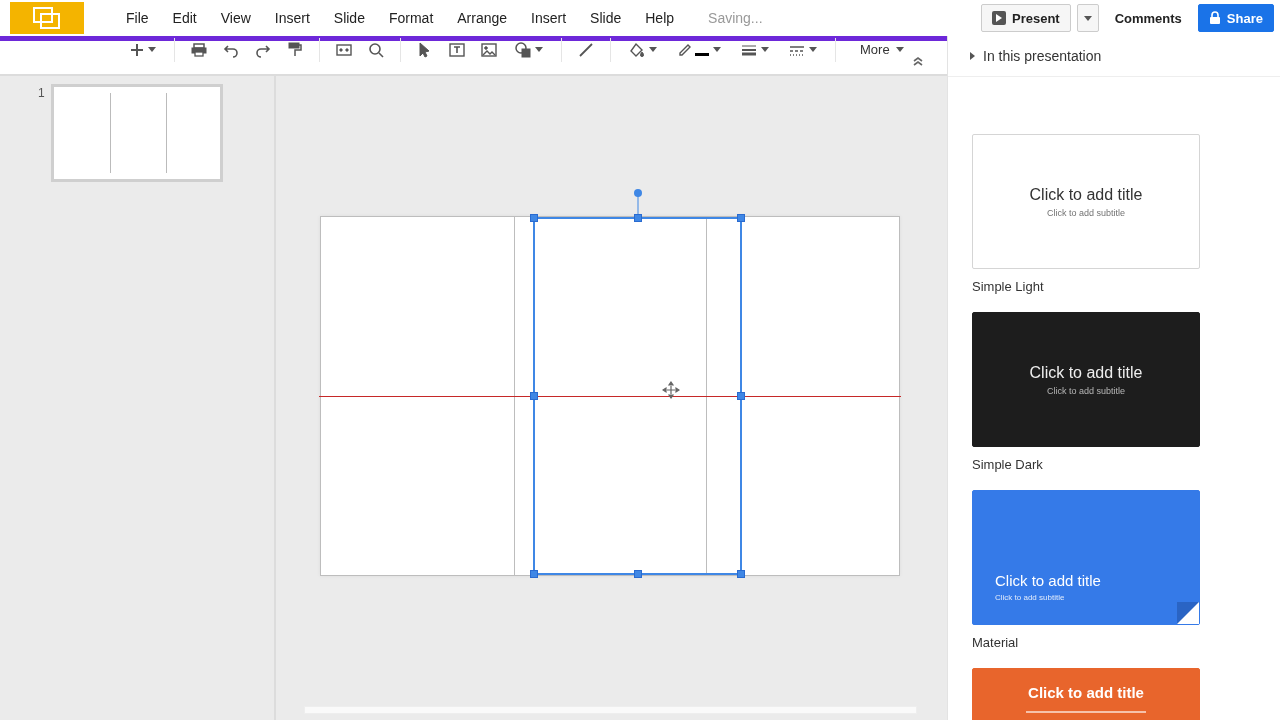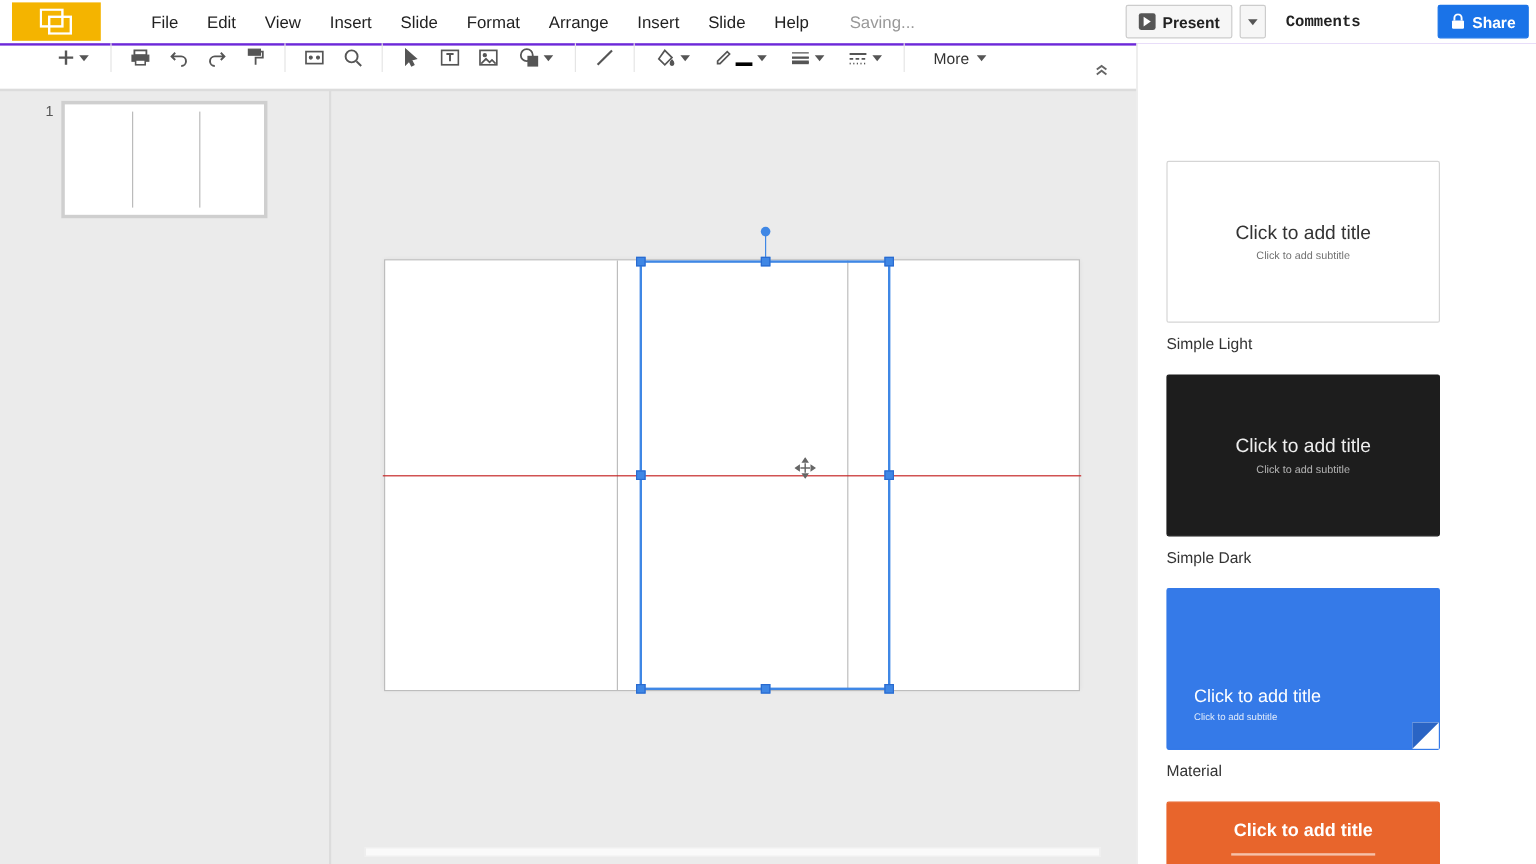--- a/index.html
+++ b/index.html
@@ -31,33 +31,33 @@
   .header-right {
     position: absolute; right: 6px; top: 0; height: 36px;
     display: flex; align-items: center; gap: 6px;
   }
   .btn {
     height: 28px; padding: 0 10px; border: 1px solid #ccc; background: #f6f6f6;
     display: inline-flex; align-items: center; gap: 6px; font-size: 13px;
     border-radius: 2px; cursor: pointer;
   }
   .btn.present { font-weight: bold; }
-  .btn.share { background: #1a73e8; border-color: #1a73e8; color: #fff; font-weight: bold; margin-left: 48px; }
+  .btn.share { background: #1a73e8; border-color: #1a73e8; color: #fff; font-weight: bold; }
   .btn.share .lock-ico { display:inline-flex; }
-  .btn.comments { border: none; background: transparent; font-weight: bold; font-family: Liberation Mono, monospace; }
+  .btn.comments { border: none; background: transparent; font-weight: bold; }
   .btn.drop { padding: 0 6px; }
   .triangle-down { width:0;height:0;border-left:4px solid transparent;border-right:4px solid transparent;border-top:5px solid #555;}
   .play-ico{display:inline-block;width:14px;height:14px;background:#555;border-radius:2px;position:relative;}
   .play-ico::after{content:"";position:absolute;left:4px;top:3px;border-left:6px solid #fff;border-top:4px solid transparent;border-bottom:4px solid transparent;}
 
   
   .toolbar {
     position: absolute; left: 0; top: 36px; right: 0; height: 22px;
-    border-top: 2px solid #6d28d9; background:#fff;
-    display:flex; align-items:center; padding-left:38px;
+    border-top: 5px solid #6d28d9; background:#fff;
+    display:flex; align-items:center; padding-left:120px;
   }
   .tb-sep { width:1px;height:24px;background:#e5e5e5;margin:0 8px;}
   .tb-btn {
     width:28px;height:28px;display:flex;align-items:center;justify-content:center;
     margin:0 2px;color:#444;cursor:pointer;border-radius:2px;
   }
   .tb-btn.wide{width:auto;padding:0 8px;gap:4px;}
   .tb-btn svg{fill:#555;stroke:#555;}
   .tb-more{margin-left:16px;display:flex;align-items:center;gap:6px;color:#333;font-size:13px;cursor:pointer;}
   .tb-chevrons{
@@ -379,20 +379,24 @@
       <svg width="18" height="18" viewBox="0 0 18 18">
           <path d="M9 1l2 3H7zM9 17l-2-3h4zM1 9l3-2v4zM17 9l-3 2V7zM9 5v8M5 9h8" stroke="#666" stroke-width="1.2" fill="#666"></path>
         </svg>
     </div>
 
     <div class="canvas-strip"></div>
   </div>
 </div>
 
 <div class="themes">
+  <div class="themes-sub">
+    <span class="caret-right"></span>
+    <span>In this presentation</span>
+  </div>
   <div class="themes-body">
 
     <div style="height:14px;"></div>
     <div class="theme-card light">
       <div class="t-title">Click to add title</div>
       <div class="t-sub">Click to add subtitle</div>
     </div>
     <div class="theme-label">Simple Light</div>
 
     <div class="theme-card dark">

